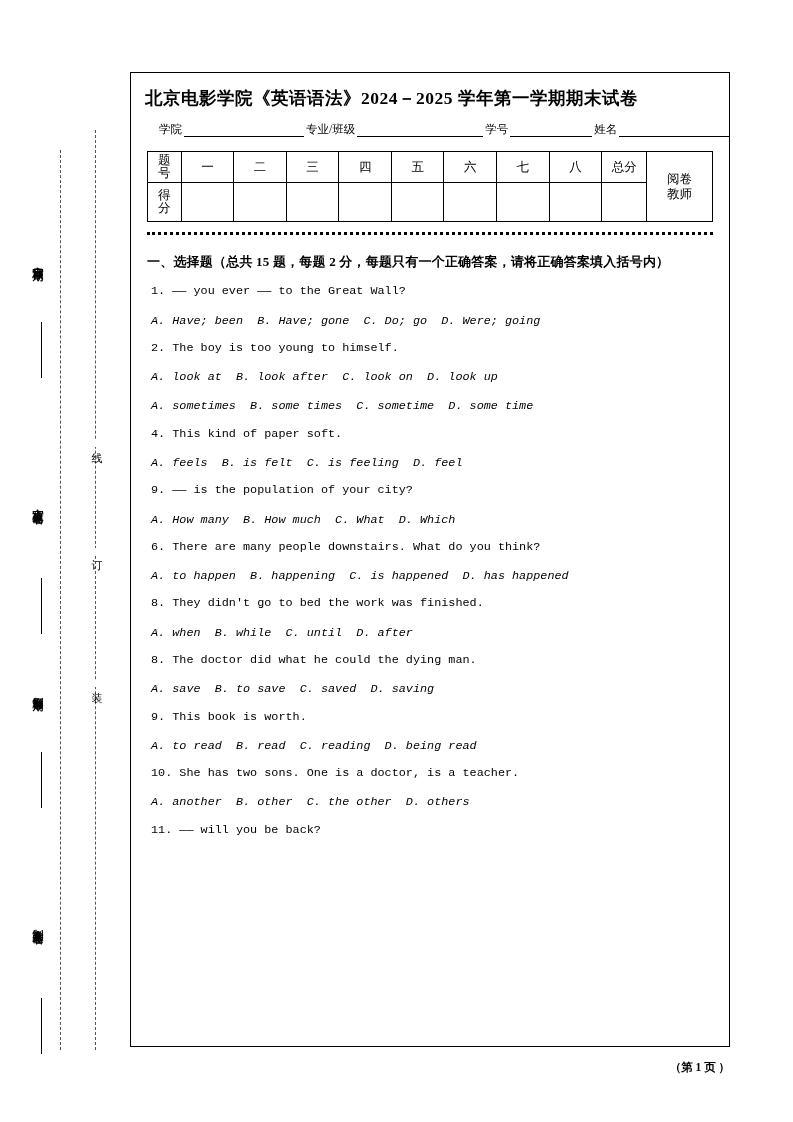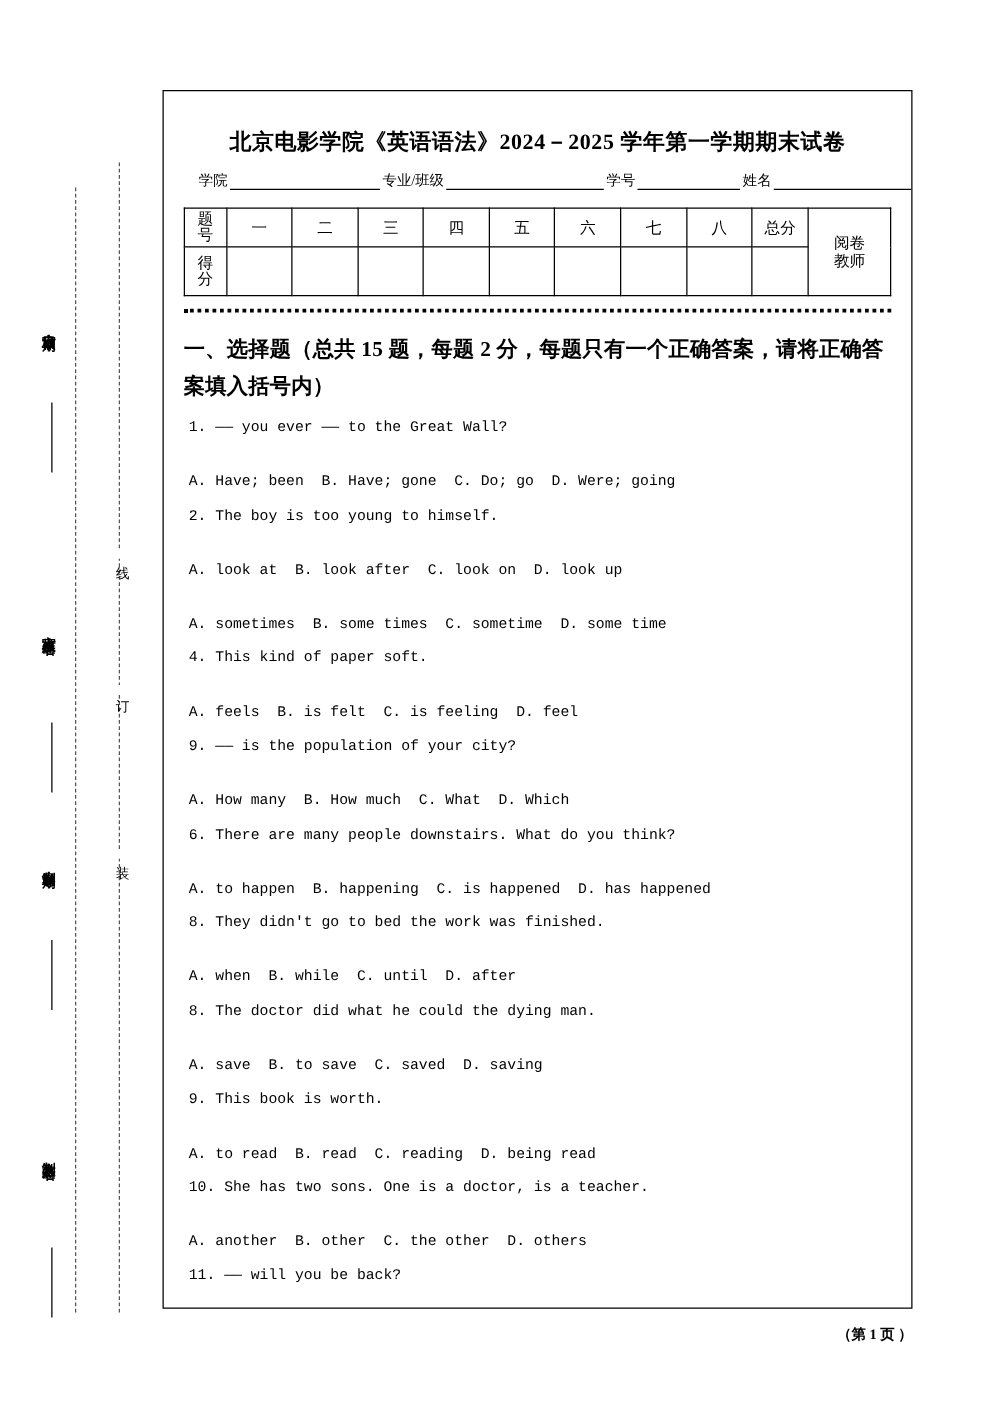--- a/index.html
+++ b/index.html
@@ -66,23 +66,22 @@
     height: 975px;
     border: 1px solid #000;
     box-sizing: border-box;
     padding: 12px 14px 0 14px;
   }
 
   .exam-title {
     font-family: "Liberation Serif", serif;
     font-weight: bold;
     font-size: 17.5px;
-    text-align: center;
     letter-spacing: 0.5px;
-    margin: 16px 0 2px 0;
+    margin: 1px 0 2px 0;
     white-space: nowrap;
   }
 
   .info-row {
     display: flex;
     align-items: flex-end;
     font-family: "Liberation Serif", serif;
     font-size: 11.5px;
     margin: 12px 4px 0 14px;
   }
@@ -127,34 +126,34 @@
   
   .dot-sep {
     margin: 10px 2px 0 2px;
     height: 6px;
     border-top: 3px dotted #000;
   }
 
   
   .section-head {
     font-family: "Liberation Serif", serif;
-    font-size: 17px;
+    font-size: 13px;
     font-weight: bold;
     line-height: 1.7;
     margin: 10px 2px 0 2px;
     letter-spacing: 0.2px;
   }
   .q-line {
     font-family: "Liberation Mono", monospace;
     font-size: 11.8px;
     line-height: 1.55;
     margin: 9px 2px 0 6px;
     white-space: pre-wrap;
   }
-  .q-line.opts { margin-top: 25px; }
+  .q-line.opts { margin-top: 11px; font-style: italic; }
 
   .page-foot {
     position: absolute;
     left: 130px;
     top: 1060px;
     width: 600px;
     text-align: right;
     font-family: "Liberation Serif", serif;
     font-weight: bold;
     font-size: 11.5px;

